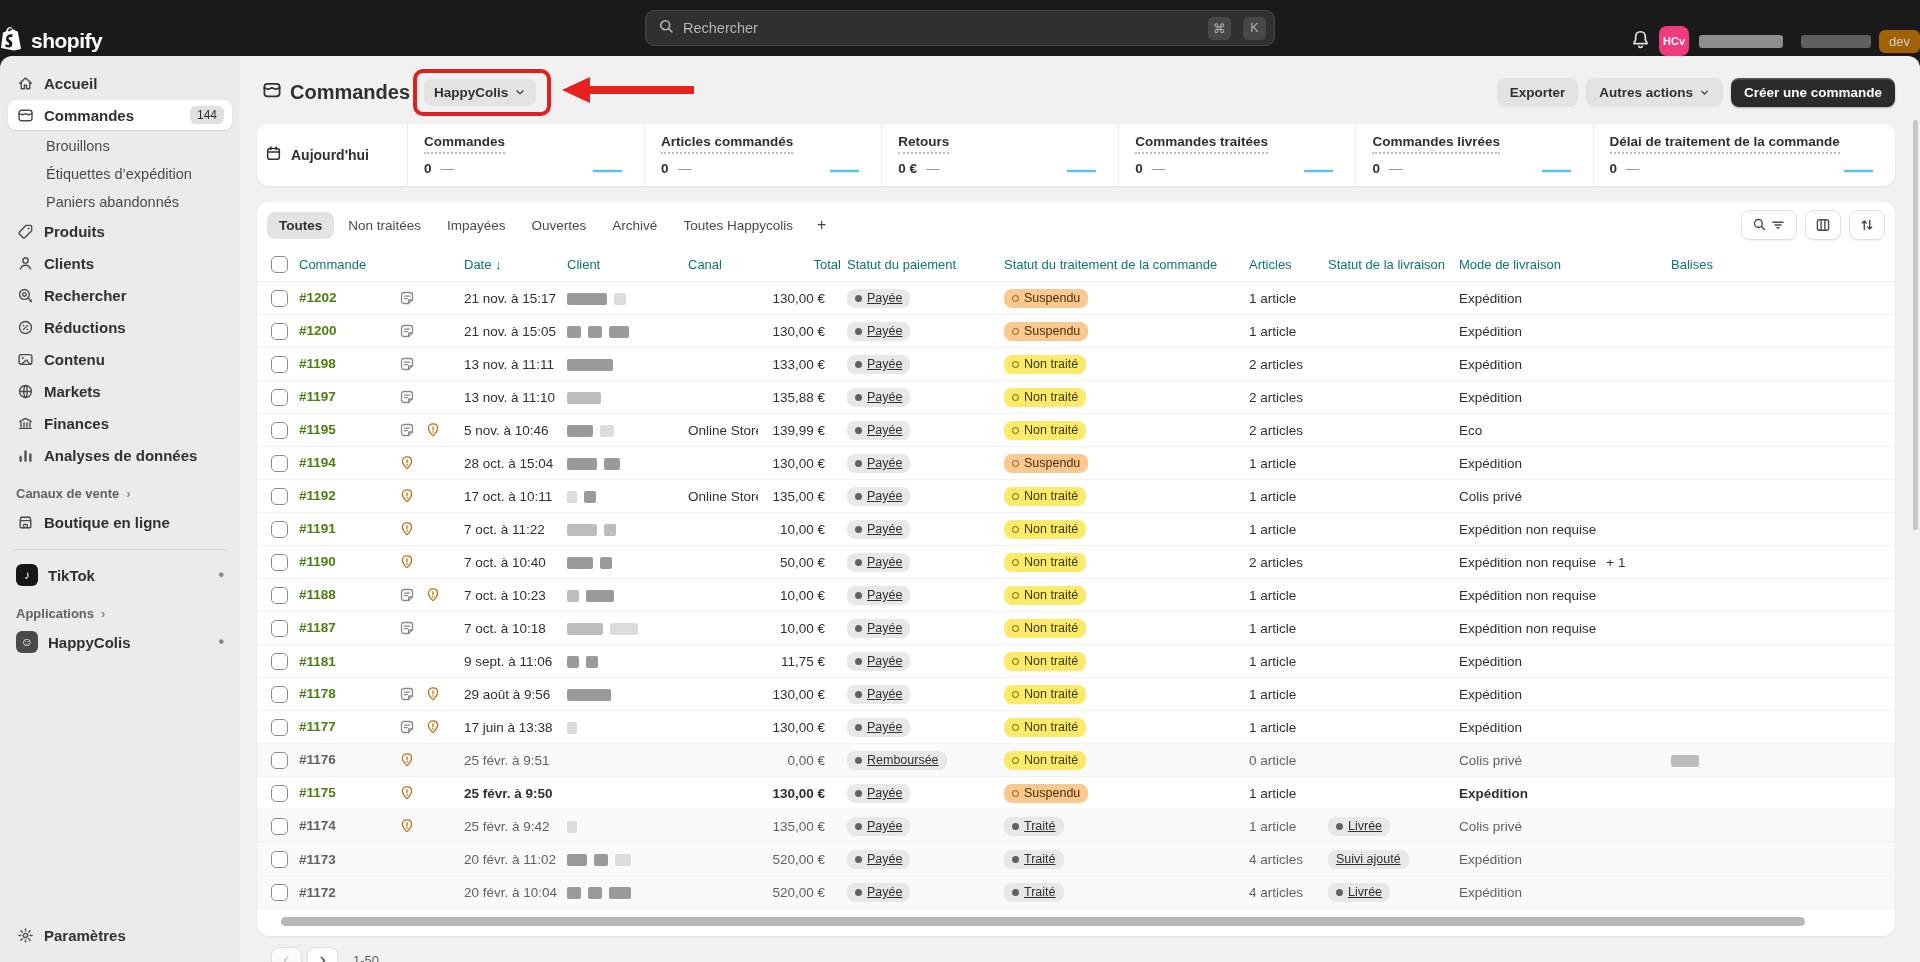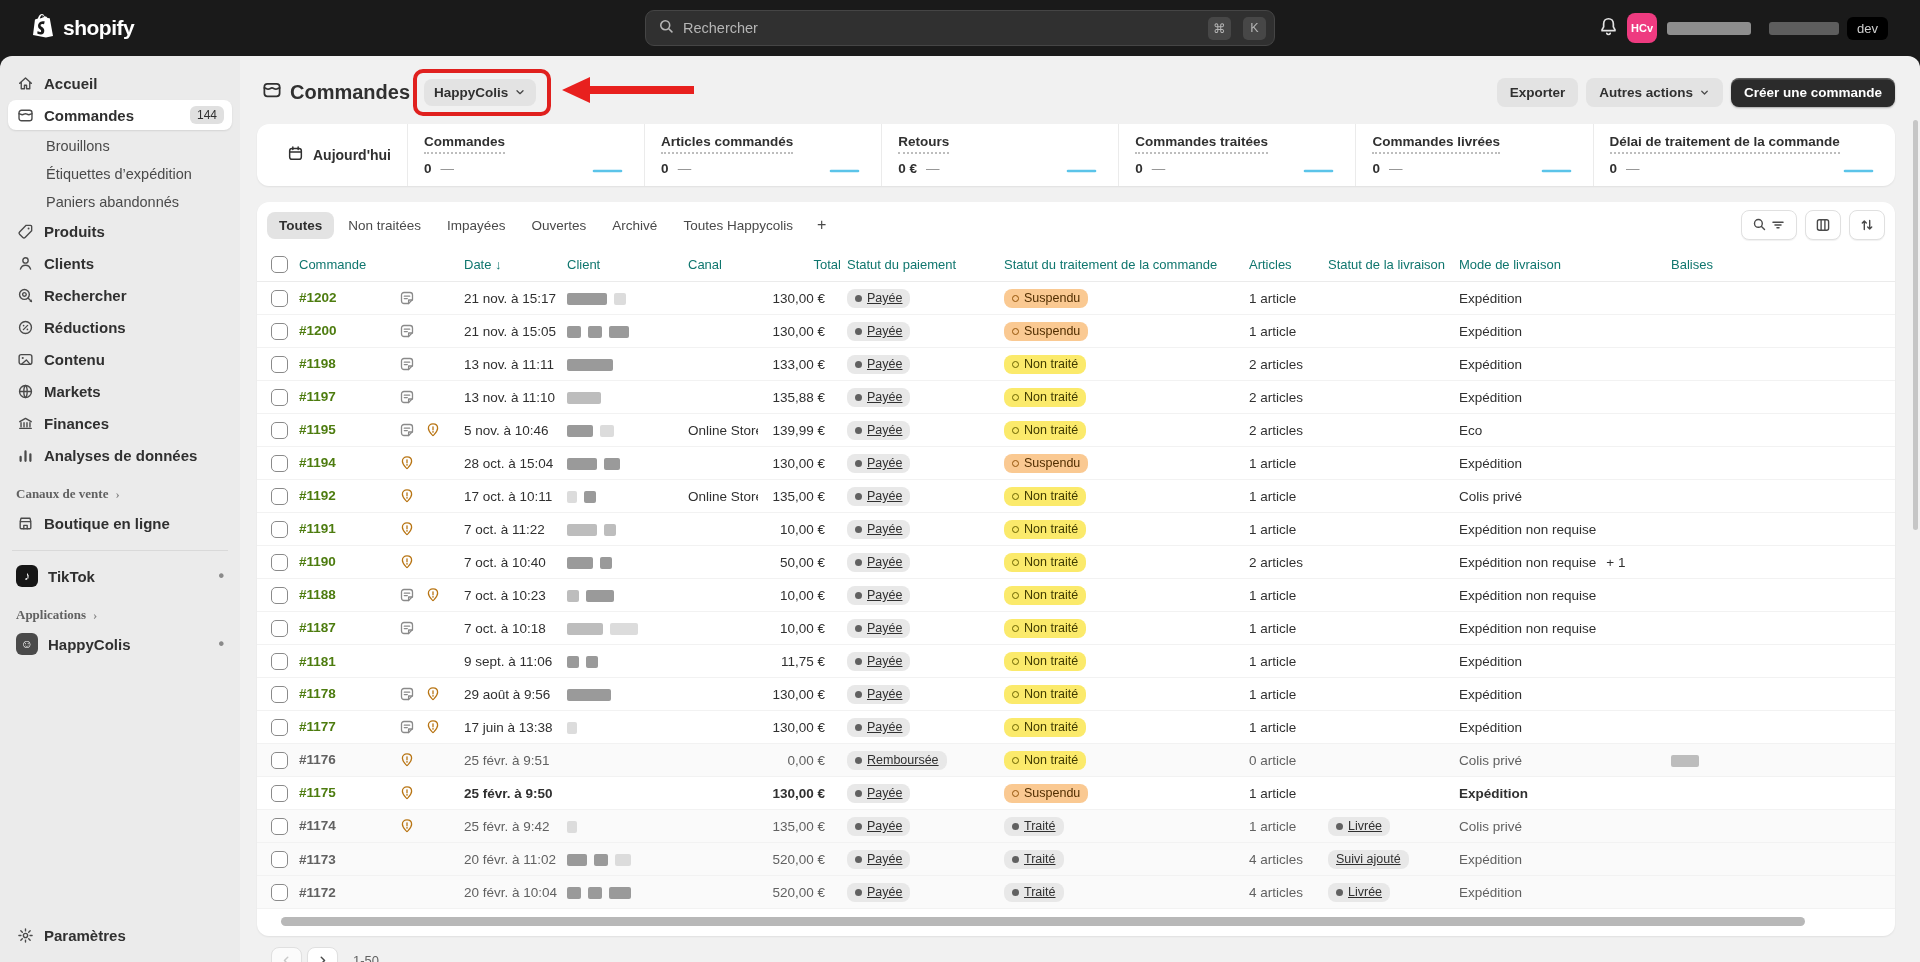--- a/index.html
+++ b/index.html
@@ -1,44 +1,44 @@
 <!DOCTYPE html>
 <html><head>
 <meta charset="utf-8">
 <style>
   * { margin:0; padding:0; box-sizing:border-box; }
   html,body { width:1920px; height:962px; overflow:hidden; }
   body { font-family:"Liberation Sans","DejaVu Sans",sans-serif; background:#1a1a1a; color:#303030; }
 
   
-  .topbar { height:56px; display:flex; align-items:center; padding:0 32px; position:relative; background:#1a1a1a; }
+  .topbar { height:56px; display:flex; align-items:flex-end; padding:0 0; position:relative; background:#1a1a1a; }
   .brand { display:flex; align-items:center; gap:7px; color:#fff; }
   .brand .wordmark { font-size:21px; font-weight:700; letter-spacing:-0.5px; }
   .searchbox { position:absolute; left:645px; width:630px; height:36px; top:10px; background:#303030;
     border:1px solid #454545; border-radius:9px; display:flex; align-items:center; padding:0 8px 0 12px; gap:8px; }
   .searchbox .ph { color:#b5b5b5; font-size:14.5px; flex:1; }
   .kbd { background:#474747; color:#b5b5b5; border-radius:5px; min-width:23px; height:23px; display:inline-flex;
     align-items:center; justify-content:center; font-size:12.5px; margin-left:4px; }
   .top-right { margin-left:auto; display:flex; align-items:center; gap:8px; }
   .avatar { width:30px; height:30px; border-radius:8px; background:#ee3b80; color:#fff; font-size:11px; font-weight:700;
     display:flex; align-items:center; justify-content:center; }
   .blurblock { display:inline-block; height:13px; border-radius:3px; }
-  .devbadge { background:#000000; color:#cfcfcf; border-radius:6px; padding:4px 10px; font-size:13px; }
+  .devbadge { background:#a16207; color:#cfcfcf; border-radius:6px; padding:4px 10px; font-size:13px; }
 
   
   .frame { display:flex; height:906px; border-radius:12px 12px 0 0; overflow:hidden; }
   .sidebar { width:240px; background:#ebebeb; padding:12px 8px 10px; display:flex; flex-direction:column; font-size:15px; position:relative; }
   .nav-item { display:flex; align-items:center; gap:10px; height:30px; padding:0 8px; border-radius:8px; color:#303030;
     font-weight:600; cursor:default; margin-bottom:2px; }
   .nav-item .ic { width:18px; height:18px; display:inline-flex; align-items:center; justify-content:center; flex:none; }
   .nav-item.active { background:#fff; box-shadow:0 1px 2px rgba(0,0,0,.1); }
   .nav-badge { margin-left:auto; background:#e0e0e0; color:#303030; font-size:12px; font-weight:500; border-radius:6px; padding:2px 7px; }
   .nav-sub { display:flex; align-items:center; height:27px; padding:0 8px 0 38px; border-radius:8px; color:#4a4a4a;
     font-weight:400; font-size:14.5px; margin-bottom:1px; }
-  .nav-section { display:flex; align-items:center; gap:7px; color:#616161; font-size:13px; font-weight:600; padding:14px 8px 6px;font-family:Liberation Serif, serif; }
+  .nav-section { display:flex; align-items:center; gap:7px; color:#616161; font-size:13px; font-weight:600; padding:14px 8px 6px; }
   .nav-section .chev { color:#8a8a8a; font-size:13px; }
   .nav-div { height:1px; background:#d9d9d9; margin:10px 4px; }
   .nav-dot { margin-left:auto; color:#8a8a8a; font-size:16px; line-height:1; }
   .tile { width:22px; height:22px; border-radius:6px; color:#fff; font-size:12px; display:flex; align-items:center; justify-content:center; flex:none; }
   .sidebar-bottom { margin-top:auto; }
 
   
   .main { flex:1; background:#f1f1f1; padding:14px 25px 0 17px; position:relative; overflow:hidden; }
   .page-head { display:flex; align-items:center; height:44px; margin-bottom:10px; padding-left:5px; }
   .page-title { display:flex; align-items:center; gap:8px; font-size:20px; font-weight:700; color:#303030; }
@@ -48,21 +48,21 @@
   .anno-box { position:absolute; left:-11px; top:-10px; right:-15px; bottom:-10px; border:4px solid #e0201e; border-radius:10px; pointer-events:none; }
   .anno-arrow { position:absolute; left:calc(100% + 26px); top:50%; transform:translateY(-50%); pointer-events:none; }
   .head-actions { margin-left:auto; display:flex; gap:8px; align-items:center; }
   .btn { border:none; border-radius:8px; font-size:13.5px; font-weight:600; padding:7px 13px; display:inline-flex; align-items:center; gap:6px;
     font-family:inherit; }
   .btn.light { background:#e3e3e3; color:#303030; }
   .btn.dark { background:#2b2b2b; color:#fff; box-shadow:inset 0 1.5px 0 rgba(255,255,255,.22), 0 1px 2px rgba(0,0,0,.3); }
 
   
   .stats-card { background:#fff; border-radius:12px; box-shadow:0 1px 2px rgba(0,0,0,.07); display:flex; height:62px; }
-  .stats-date { width:150px; display:flex; align-items:center; gap:9px; padding-left:30px; font-size:14px; font-weight:600; flex:none; }
+  .stats-date { width:150px; display:flex; align-items:center; gap:9px; padding-left:8px; font-size:14px; font-weight:600; flex:none; }
   .metric { flex:1; border-left:1px solid #ebebeb; padding:10px 16px 8px; display:flex; flex-direction:column; }
   .metric.wide { flex:1.32; }
   .metric .mtitle { font-size:13.5px; font-weight:600; color:#303030; border-bottom:2px dotted #bdbdbd; padding-bottom:3px; width:fit-content; }
   .metric .mval { display:flex; align-items:center; margin-top:6px; font-size:13.5px; font-weight:600; }
   .metric .mdash { color:#8a8a8a; margin-left:9px; font-weight:400; }
   .metric svg.spark { margin-left:auto; }
 
   
   .table-card { background:#fff; border-radius:12px; box-shadow:0 1px 2px rgba(0,0,0,.07); margin-top:16px; padding-bottom:6px; }
   .tabs-row { display:flex; align-items:center; padding:8px 10px; }

